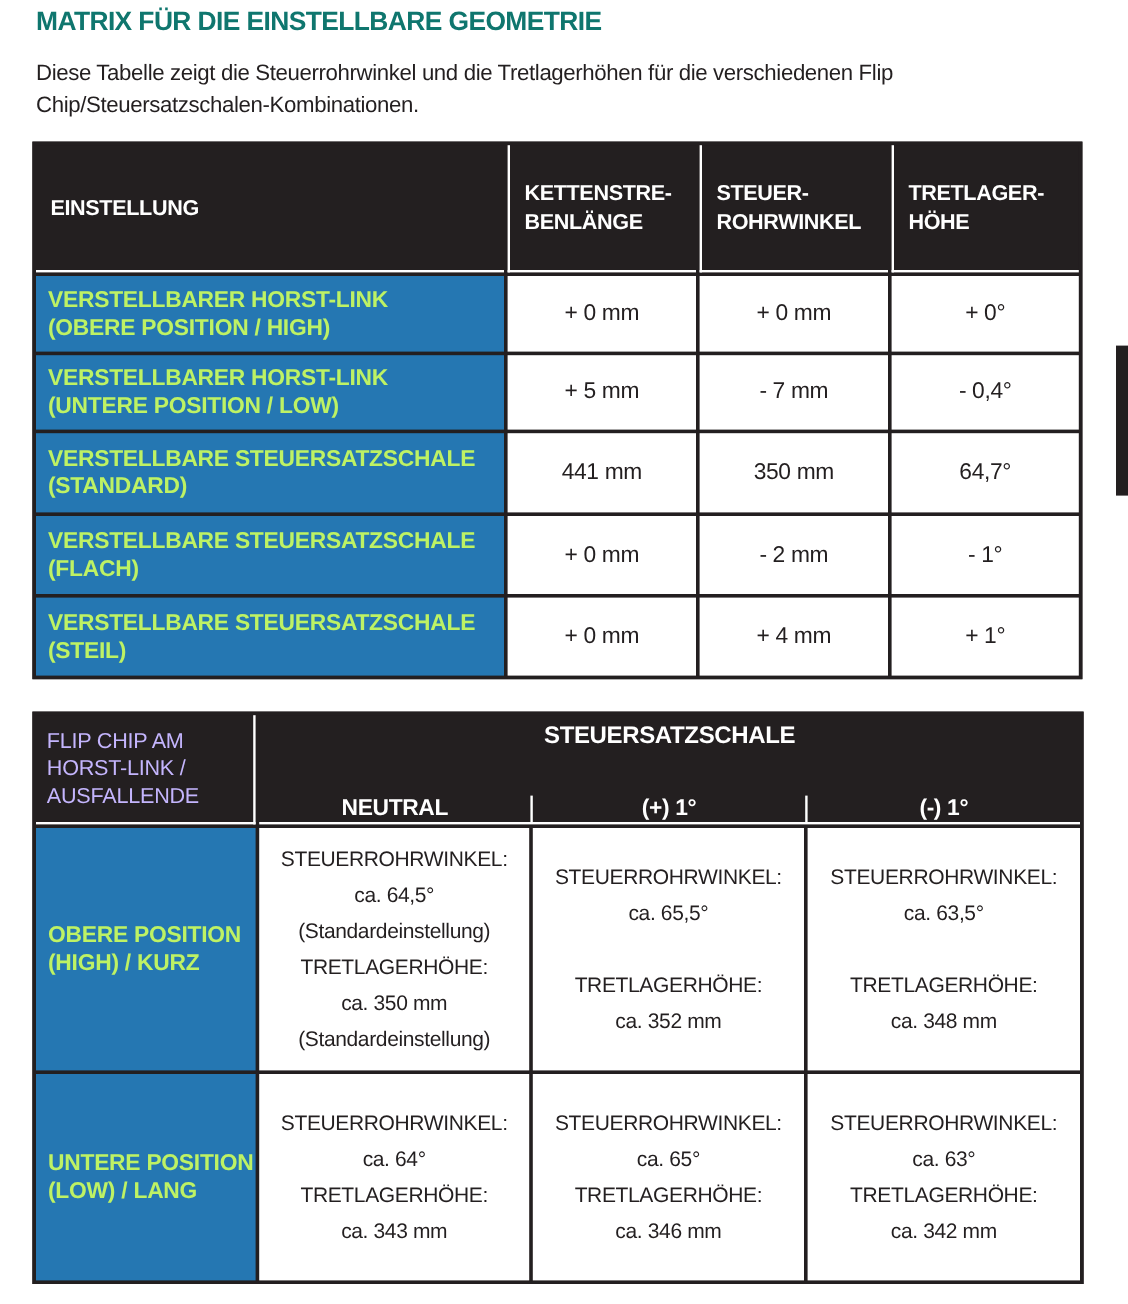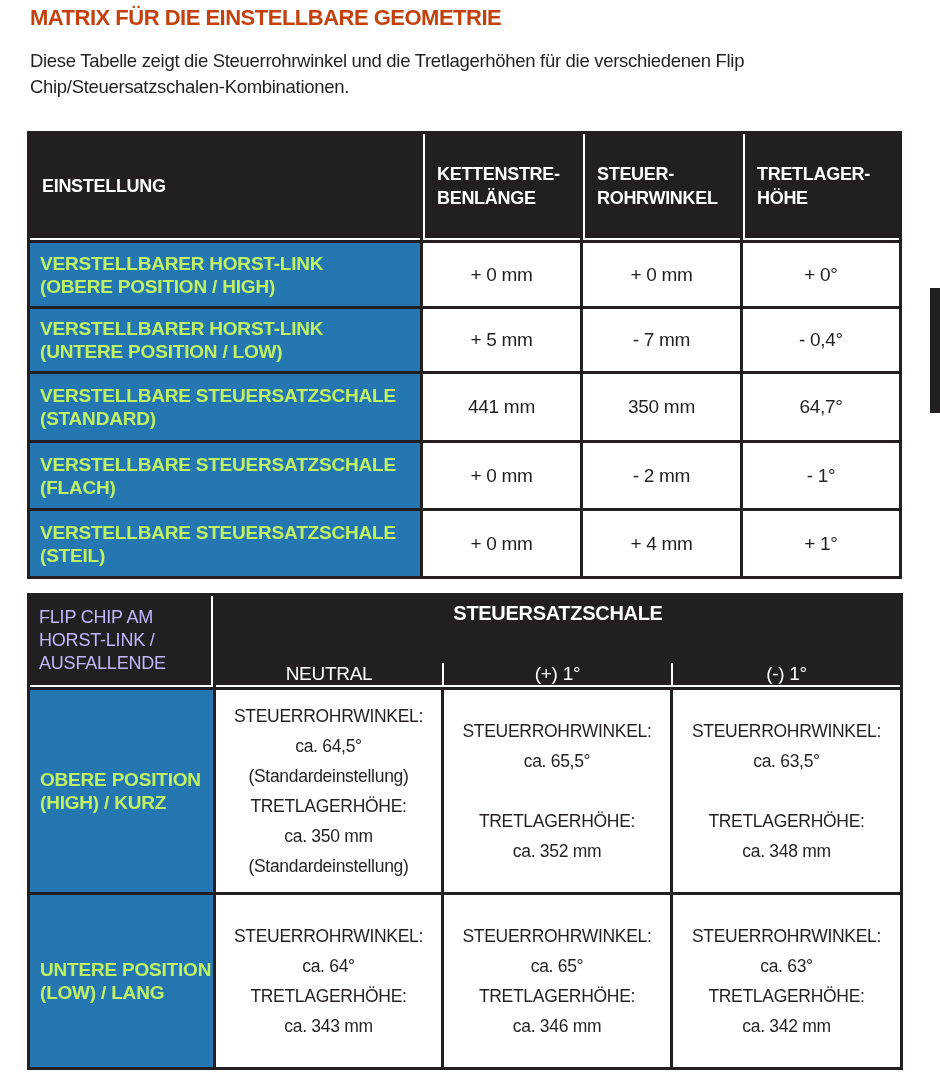--- a/index.html
+++ b/index.html
@@ -4,29 +4,29 @@
 <style>
   html,body{margin:0;padding:0;background:#ffffff;}
   .page{
     position:relative;width:940px;height:1087px;background:#ffffff;overflow:hidden;
     font-family:"Liberation Sans","DejaVu Sans",sans-serif;color:#231f20;
   }
   .pre{white-space:pre-line;}
   
   .title{
     position:absolute;left:30px;top:5px;margin:0;
-    font-size:22px;font-weight:bold;letter-spacing:-0.5px;color:#c2410c;
+    font-size:22px;font-weight:bold;letter-spacing:-0.5px;color:#0f766e;
   }
   .subtitle{
     position:absolute;left:30px;top:48px;margin:0;width:890px;
     font-size:18.5px;line-height:26px;letter-spacing:-0.3px;color:#231f20;
   }
   
   .t1{
-    position:absolute;left:27px;top:131px;
+    position:absolute;left:27px;top:118px;
     display:grid;
     grid-template-columns:390px 157px 157px 156px;
     grid-template-rows:106px 63px 62px 66px 65px 65px;
     gap:3px;background:#231f20;border:3px solid #231f20;
   }
   .th{
     background:#231f20;color:#ffffff;font-weight:bold;font-size:18px;line-height:24px;
     letter-spacing:-0.3px;display:flex;align-items:center;padding-left:12px;
     border-bottom:2px solid #ffffff;box-sizing:border-box;
   }
@@ -57,21 +57,21 @@
     grid-column:2/5;grid-row:1/2;background:#231f20;color:#ffffff;
     display:flex;flex-direction:column;border-bottom:2px solid #ffffff;box-sizing:border-box;gap:33px;
   }
   .group-title{
     height:37px;display:flex;align-items:center;justify-content:center;
     font-weight:bold;font-size:20px;letter-spacing:-0.3px;
   }
   .subhdr-row{flex:1;display:grid;grid-template-columns:226px 229px 229px;}
   .subhdr{
     display:flex;align-items:center;justify-content:center;
-    font-weight:normal;font-size:19px;letter-spacing:-0.3px;box-sizing:border-box;
+    font-weight:bold;font-size:19px;letter-spacing:-0.3px;box-sizing:border-box;
   }
   .subhdr.sep{border-left:2px solid #ffffff;}
   .cell2{
     background:#ffffff;color:#231f20;font-size:17.5px;line-height:30px;letter-spacing:-0.3px;
     display:flex;align-items:center;justify-content:center;text-align:center;
   }
   
   .side-tab{position:absolute;left:930px;top:288px;width:10px;height:125px;background:#231f20;}
 </style>
 </head>

